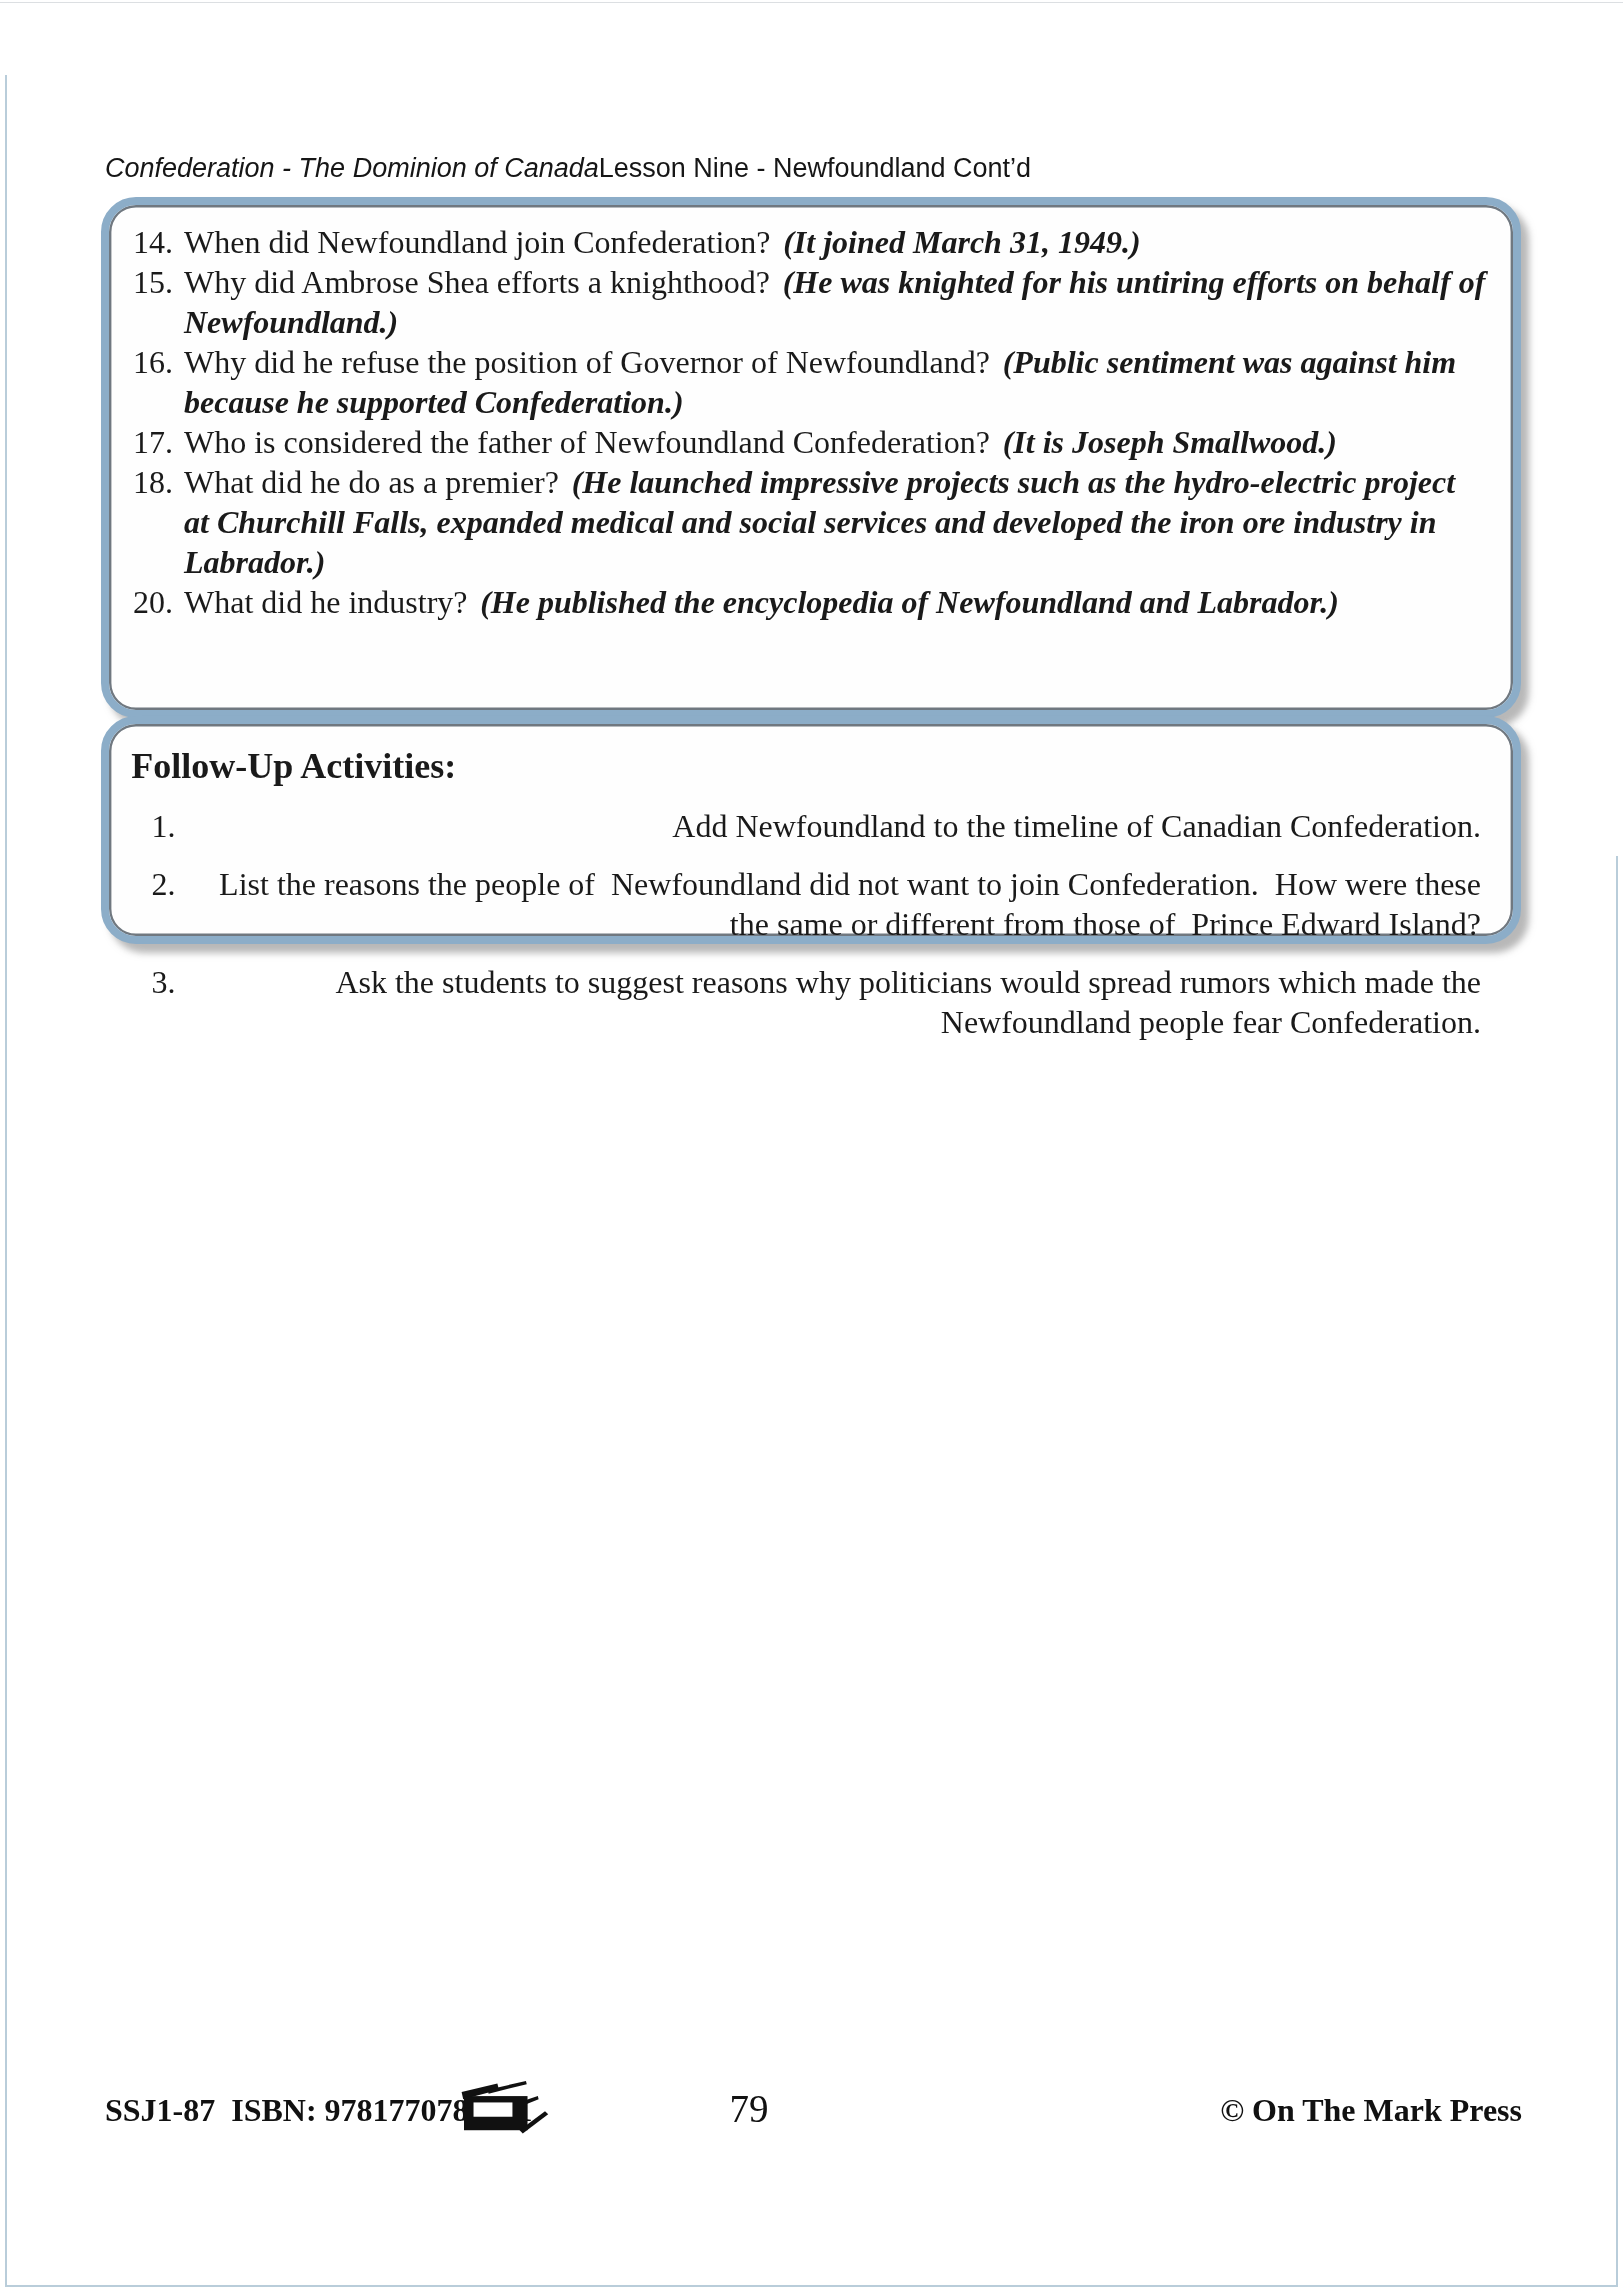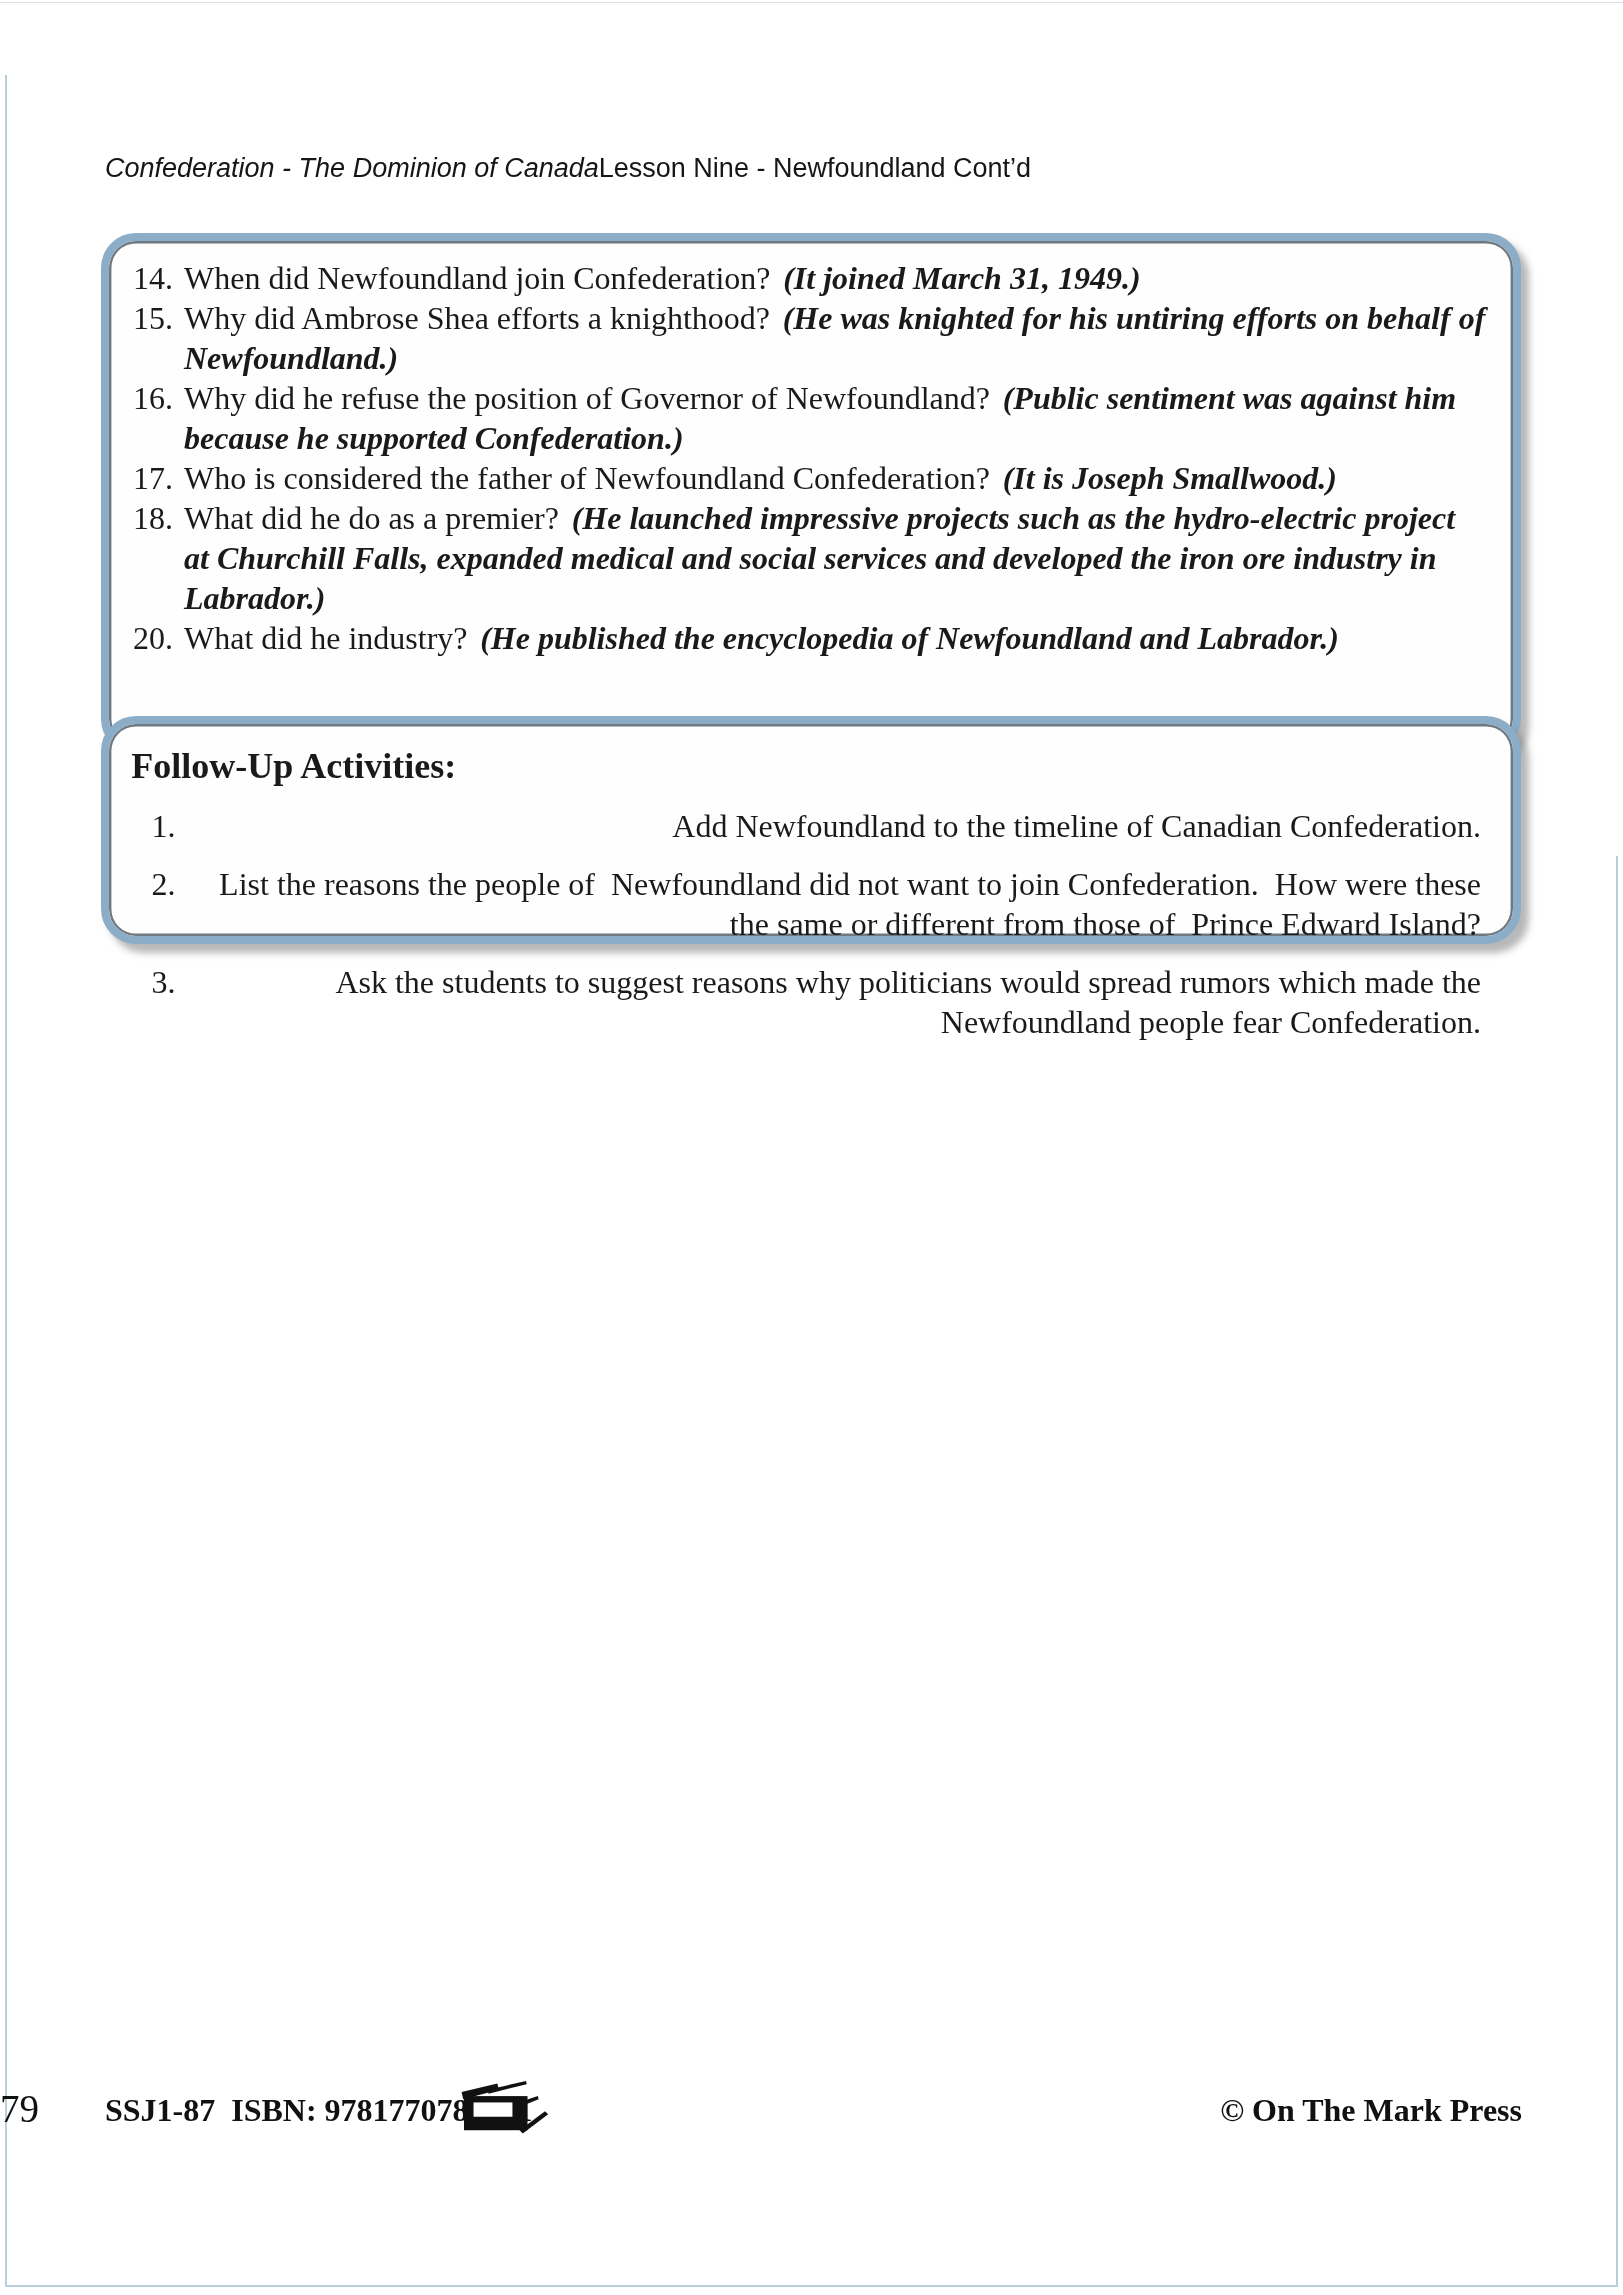--- a/index.html
+++ b/index.html
@@ -29,21 +29,21 @@
 
   .box{
     position:absolute;left:101px;width:1420px;
     box-sizing:border-box;
     background:#fefefe;
     border:8.7px solid #8cadc8;
     border-radius:35px;
     box-shadow:8px 8.7px 7.1px rgba(125,125,125,0.55),
                inset 0 0 0 2.4px rgba(72,82,92,0.78);
   }
-  .qbox{top:197px;height:521px;padding:17.4px 20.6px 8px 24px;margin-top:36px;}
+  .qbox{top:197px;height:521px;padding:17.4px 20.6px 8px 24px;}
   .fbox{top:716px;height:228px;padding:20.6px 24px 8px 20.6px;}
 
   .qlist{display:flex;flex-direction:column;}
   .qrow{display:flex;align-items:flex-start;font-size:32px;line-height:40px;}
   .qnum{flex:0 0 49px;text-align:right;padding-right:11px;box-sizing:border-box;}
   .qtext{flex:1;padding-right:4.8px;}
   .question{white-space:pre-wrap;}
   .answer{font-weight:bold;font-style:italic;margin-left:12.7px;white-space:pre-wrap;}
 
   .ftitle{
@@ -57,21 +57,21 @@
   .footer-row{
     position:absolute;left:0;top:2081px;width:1623px;height:63px;
     font-size:32px;color:#111;
   }
   .footer-left{
     position:absolute;left:105px;top:11px;
     font-weight:bold;white-space:pre-wrap;
   }
   .copier{position:absolute;left:456px;top:0px;width:97px;height:54px;}
   .footer-page{
-    position:absolute;left:0;top:4.8px;width:1498px;
+    position:absolute;left:0;top:4.8px;width:1498px;text-align:center;
     font-size:39px;
   }
   .footer-right{
     position:absolute;right:101px;top:11px;font-weight:bold;
   }
 </style>
 </head>
 <body>
 
 <div class="page">

